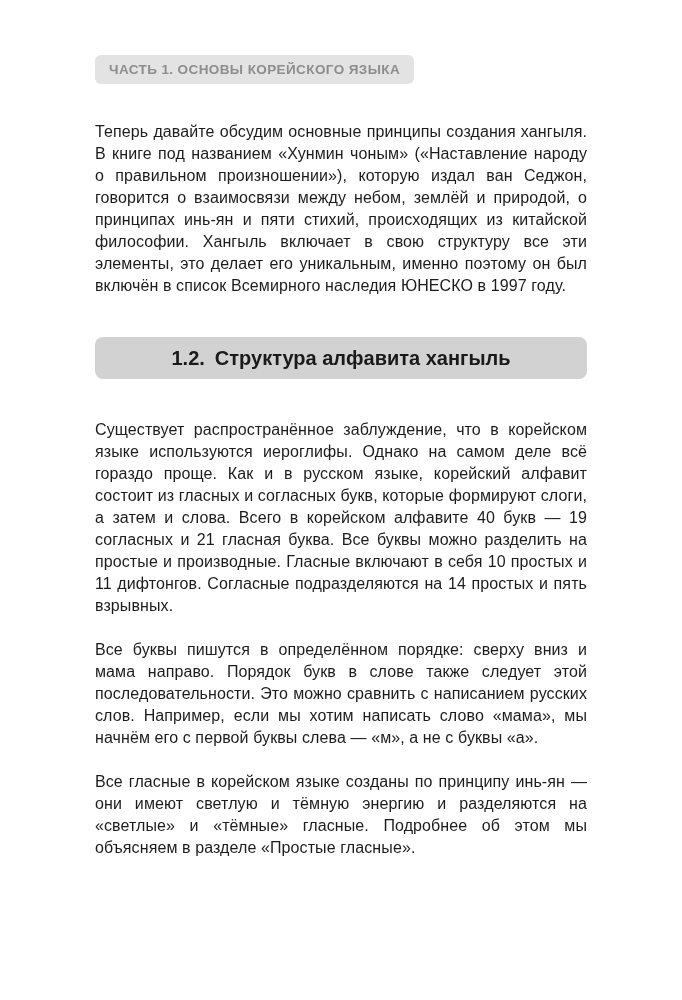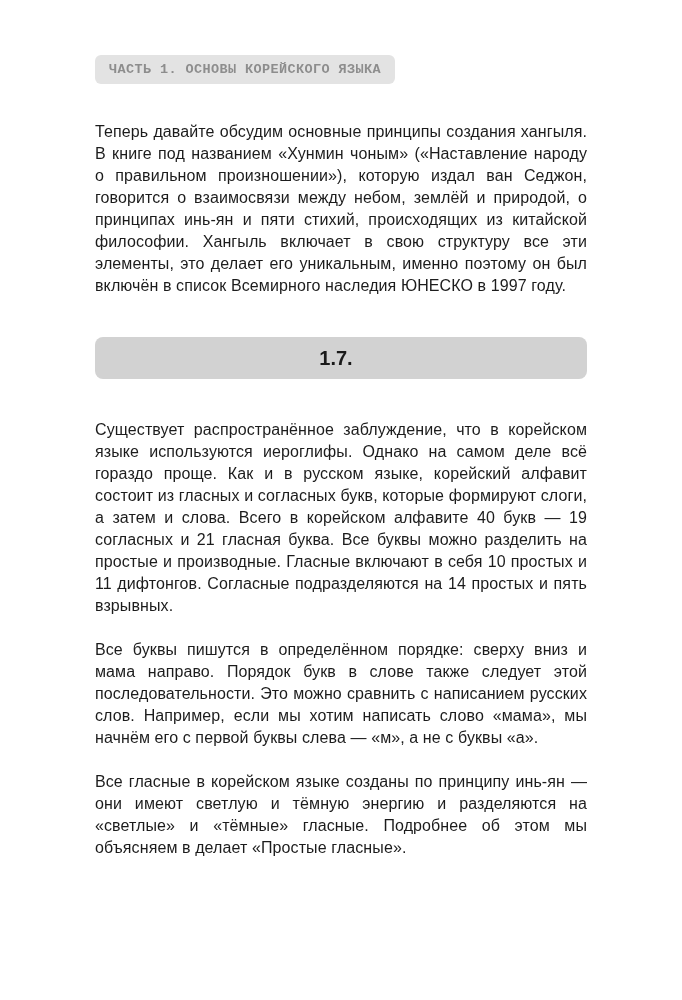--- a/index.html
+++ b/index.html
@@ -27,21 +27,20 @@
     display: inline-block;
     background: #e3e3e3;
     color: #8d8d8d;
     font-size: 13.5px;
     font-weight: bold;
     letter-spacing: 0.4px;
     padding: 7px 14px 7px 14px;
     border-radius: 6px;
     text-transform: uppercase;
     white-space: nowrap;
-    font-family: Liberation Mono, monospace;
   }
   .body-par {
     font-size: 16px;
     line-height: 22px;
     text-align: justify;
     margin: 0 0 22px 0;
     color: #1c1c1c;
     letter-spacing: 0.1px;
   }
   .first-par {
@@ -71,23 +70,24 @@
 <body>
 
 <div class="page">
   <div class="content">
 
     <div class="chapter-badge">ЧАСТЬ 1. ОСНОВЫ КОРЕЙСКОГО ЯЗЫКА</div>
 
     <p class="body-par first-par">Теперь давайте обсудим основные принципы создания хангыля. В книге под названием «Хунмин чоным» («Наставление народу о правильном произношении»), которую издал ван Седжон, говорится о взаимосвязи между небом, землёй и природой, о принципах инь-ян и пяти стихий, происходящих из китайской философии. Хангыль включает в свою структуру все эти элементы, это делает его уникальным, именно поэтому он был включён в список Всемирного наследия ЮНЕСКО в 1997 году.</p>
 
     <div class="section-box">
-      <span class="section-number">1.7.</span>
+      <span class="section-number">1.2.</span>
+      <span class="section-title">Структура алфавита хангыль</span>
     </div>
 
     <p class="body-par">Существует распространённое заблуждение, что в корейском языке используются иероглифы. Однако на самом деле всё гораздо проще. Как и в русском языке, корейский алфавит состоит из гласных и согласных букв, которые формируют слоги, а затем и слова. Всего в корейском алфавите 40 букв — 19 согласных и 21 гласная буква. Все буквы можно разделить на простые и производные. Гласные включают в себя 10 простых и 11 дифтонгов. Согласные подразделяются на 14 простых и пять взрывных.</p>
 
     <p class="body-par">Все буквы пишутся в определённом порядке: сверху вниз и мама направо. Порядок букв в слове также следует этой последовательности. Это можно сравнить с написанием русских слов. Например, если мы хотим написать слово «мама», мы начнём его с первой буквы слева — «м», а не с буквы «а».</p>
 
-    <p class="body-par">Все гласные в корейском языке созданы по принципу инь-ян — они имеют светлую и тёмную энергию и разделяются на «светлые» и «тёмные» гласные. Подробнее об этом мы объясняем в делает «Простые гласные».</p>
+    <p class="body-par">Все гласные в корейском языке созданы по принципу инь-ян — они имеют светлую и тёмную энергию и разделяются на «светлые» и «тёмные» гласные. Подробнее об этом мы объясняем в разделе «Простые гласные».</p>
 
   </div>
 </div>
 
 </body></html>

